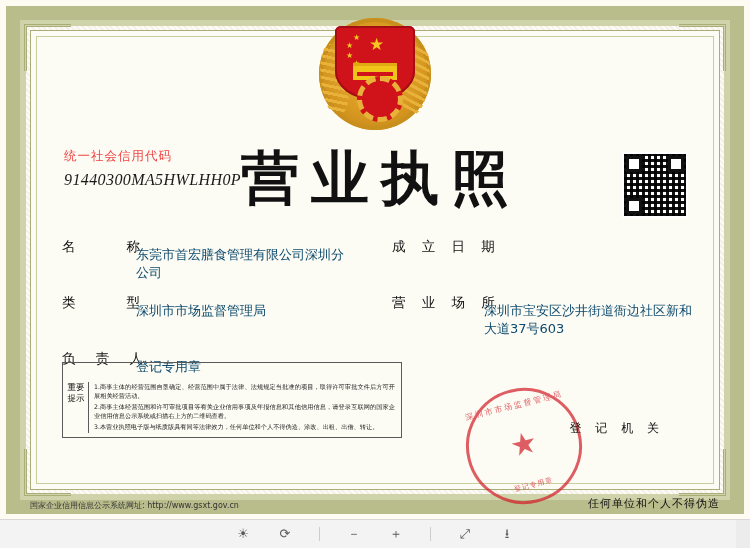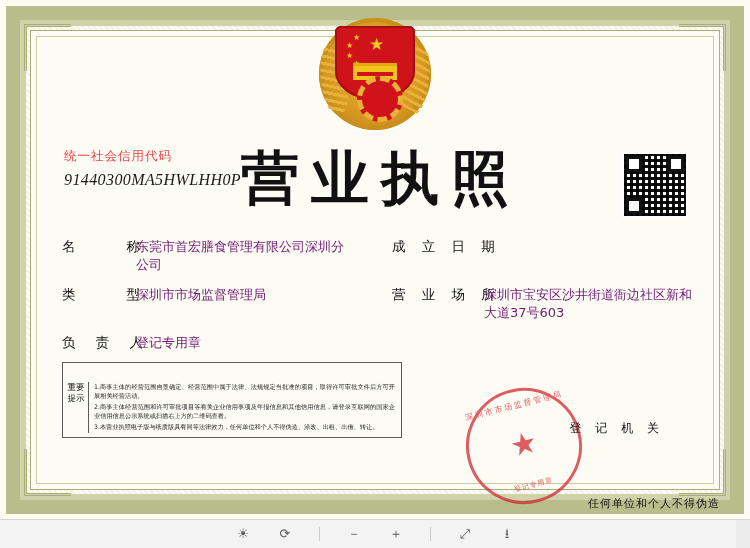--- a/index.html
+++ b/index.html
@@ -225,24 +225,25 @@
   .flabel {
     font-size: 13.5px;
     color: #111;
     font-family: "DejaVu Sans", "Liberation Sans", sans-serif;
     white-space: nowrap;
   }
   .flabel.w4 { width: 74px; letter-spacing: 8px; }
   .flabel.w4r { width: 92px; letter-spacing: 6px; }
   .fvalue {
     font-size: 13px;
-    color: #701a75;
+    color: #0c4a6e;
     font-family: "DejaVu Sans", "Liberation Sans", sans-serif;
     line-height: 1.35;
     max-width: 210px;
+    margin-top: 8px;
   }
 
   
   .notice {
     position: absolute;
     left: 62px;
     top: 362px;
     width: 340px;
     border: 1px solid #5a5a5a;
     display: flex;
@@ -469,20 +470,21 @@
     <div class="seal">
       <div class="seal-text-top">深圳市市场监督管理局</div>
       <div class="seal-star">★</div>
       <div class="seal-text-bottom">登记专用章</div>
     </div>
 
     <div class="authority">
       <div class="auth-name">登 记 机 关</div>
     </div>
 
+    <div class="foot-left">国家企业信用信息公示系统网址: http://www.gsxt.gov.cn</div>
     <div class="foot-right">任何单位和个人不得伪造</div>
   </div>
 
   <div class="toolbar">
     <div class="tb-btn">☀</div>
     <div class="tb-btn">⟳</div>
     <div class="tb-sep"></div>
     <div class="tb-btn">－</div>
     <div class="tb-btn">＋</div>
     <div class="tb-sep"></div>

